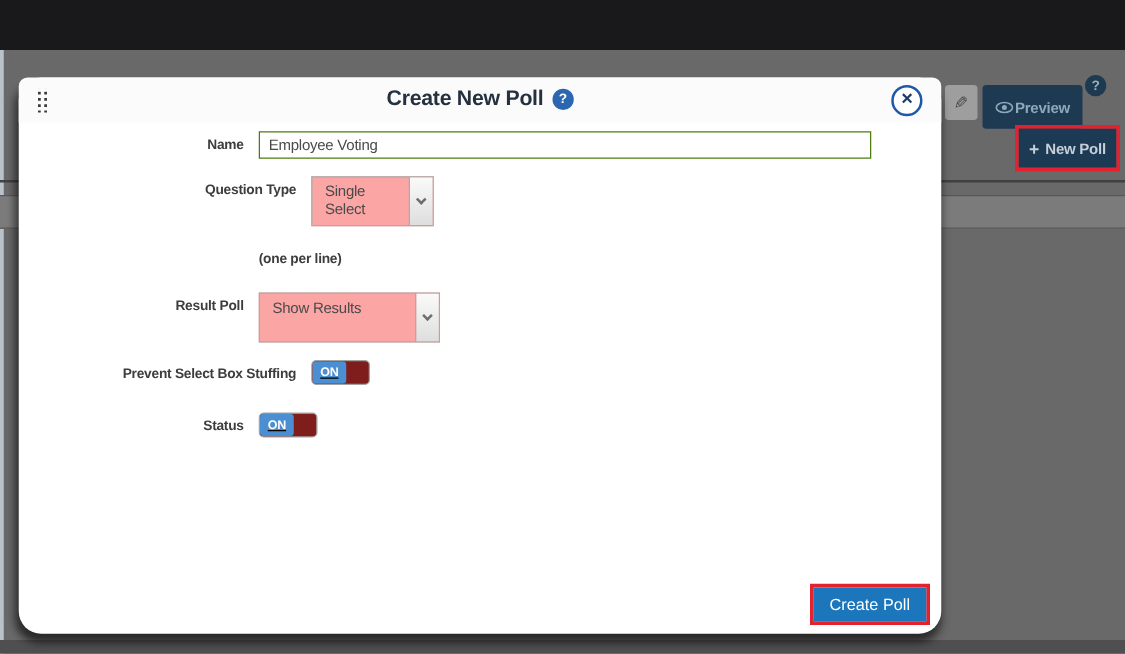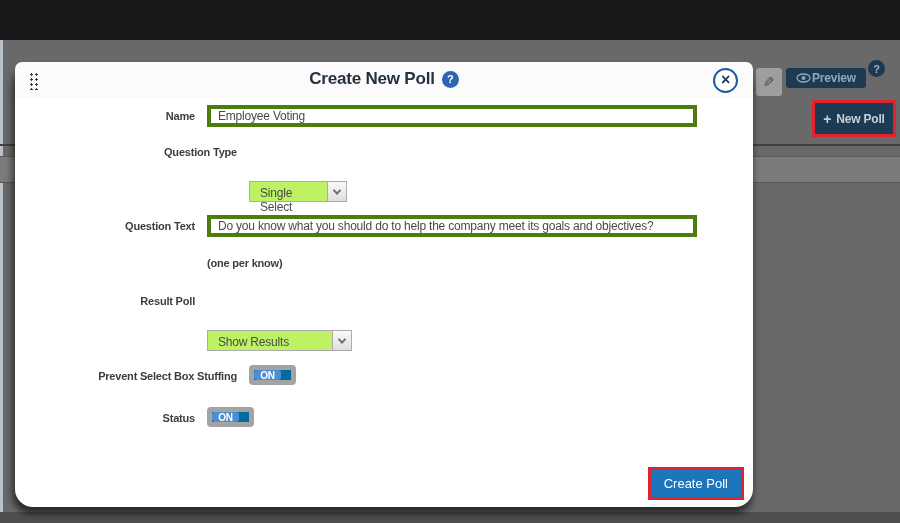--- a/index.html
+++ b/index.html
@@ -17,21 +17,21 @@
   .left-strip { position:absolute; left:0; top:40px; width:3px; bottom:0; background:#b9c2cb; }
   .bg-hr { position:absolute; left:0; top:144px; width:900px; height:2px; background:#414141; }
   .bg-band { position:absolute; left:0; top:156px; width:900px; height:27px; background:#7b7b7b;
              border-top:1px solid #585858; border-bottom:1px solid #585858; }
   .footer-strip { position:absolute; left:0; bottom:0; width:900px; height:11px; background:#4f4f51; }
 
   .pencil-btn { position:absolute; left:756px; top:68px; width:26px; height:28px;
     background:#9e9e9e; border-radius:3px; display:flex; align-items:center; justify-content:center;
     color:#4a4a4a; font-size:14px; }
   .pencil-btn span { transform: scaleX(-1); }
-  .preview-btn { position:absolute; left:786px; top:68px; width:80px; height:20px;
+  .preview-btn { position:absolute; left:786px; top:68px; width:80px; height:35px;
     background:#1d3a52; border-radius:3px; display:flex; align-items:center; justify-content:center;
     gap:1px; color:#8ea8ba; font-size:12px; font-weight:bold; }
   .bg-help { position:absolute; left:868px; top:60px; width:17px; height:17px; border-radius:50%;
     background:#1e3a50; color:#9db1c0; font-size:11px; font-weight:bold;
     display:flex; align-items:center; justify-content:center; }
   .newpoll-wrap { position:absolute; left:812px; top:100px; border:3px solid #e32230; }
   .newpoll-btn { width:78px; height:31px; background:#1d3a54; color:#c6d0d9;
     font-size:12px; font-weight:bold; display:flex; align-items:center; justify-content:center; gap:5px; }
   .newpoll-btn .plus { font-size:14px; }
 
@@ -52,41 +52,41 @@
     border:2px solid #2058a8; background:#fff; color:#1e3a66; font-size:16px; font-weight:bold;
     display:flex; align-items:center; justify-content:center; line-height:1; padding-bottom:2px; }
 
   .form { padding-top:7px; }
   .row { display:flex; align-items:flex-start; }
   .row .lbl { width:180px; margin-right:12px; text-align:right; font-size:11px; font-weight:bold;
     color:#3d3d3d; padding-top:5px; line-height:13px; }
   .gap14 { margin-top:14px;padding-left:42px; } .gap13 { margin-top:13px; } .gap6 { margin-top:6px; }
   .gap21 { margin-top:21px; } .gap22 { margin-top:22px; }
 
-  .text-input { width:490px; height:22px; border:4px solid #4d7c0f; font-family:"Liberation Sans",sans-serif;
+  .text-input { width:490px; height:22px; border:1px solid #4d7c0f; font-family:"Liberation Sans",sans-serif;
     font-size:12px; color:#4a4a4a; padding:0 7px; letter-spacing:-0.2px; outline:none; background:#fff; }
-  .fake-select { display:flex; height:21px; border:1px solid #ababab; background:#bef264;margin-top:40px; }
+  .fake-select { display:flex; height:40px; border:1px solid #ababab; background:#fca5a5; }
   .fake-select .sel-text { font-size:12px; color:#4a4a4a; padding:4px 10px 0 10px; }
   .fake-select .sel-chev { width:19px; border-left:1px solid #ababab;
     background:linear-gradient(#fafafa,#dedede); display:flex; align-items:center; justify-content:center; }
   .chev { width:6px; height:6px; border-right:2px solid #6d6d6d; border-bottom:2px solid #6d6d6d;
     transform: rotate(45deg) translate(-1px,-1px); }
   .w-qtype .sel-text { width:77px; }
   .w-rtype .sel-text { width:124px; }
 
   .ta-wrap { position:relative; }
   textarea.answers { width:490px; height:97px; border:1px solid #c2c2c2; resize:none;
     font-family:"Liberation Sans",sans-serif; font-size:12px; color:#4a4a4a;
     padding:5px 8px; line-height:17px; letter-spacing:-0.2px; outline:none; }
   .resize-grip { position:absolute; right:3px; bottom:5px; width:8px; height:8px;
     background: repeating-linear-gradient(135deg, transparent 0 2px, #b5b5b5 2px 3px); }
   .hint { font-size:11px; font-weight:bold; color:#3d3d3d; }
 
-  .toggle { width:47px; height:20px; border:5px solid #a3a3a3; border-radius:4px;
-    overflow:hidden; display:flex; background:#0369a1;text-decoration:underline; }
+  .toggle { width:47px; height:20px; border:1px solid #a3a3a3; border-radius:4px;
+    overflow:hidden; display:flex; background:#7f1d1d;text-decoration:underline; }
   .toggle .on-half { width:27px; height:100%; background:#4b8fd2; color:#fff; font-size:10px;
     font-weight:bold; display:flex; align-items:center; justify-content:center; border-radius:3px; }
 
   .create-wrap { position:absolute; right:9px; bottom:7px; border:3px solid #e32230; }
   .create-btn { background:#1b76bc; color:#fff; font-size:13px; font-family:"Liberation Sans",sans-serif;
     border:none; padding:6px 13px; display:block; }
 
   .eye-svg { display:block; }
 </style>
 </head>
@@ -139,31 +139,27 @@
     <div class="row gap14">
       <div class="lbl">Question Type</div>
       <div class="fake-select w-qtype">
         <span class="sel-text">Single Select</span>
         <span class="sel-chev">
             <span class="chev"></span>
           </span>
       </div>
     </div>
 
-    <div class="row gap13">
-      <div class="lbl">Question Text</div>
-      <input class="text-input" type="text" value="Do you know what you should do to help the company meet its goals and objectives?" style="">
-    </div>
 
     <div class="row gap14">
     </div>
 
     <div class="row gap6">
       <div class="lbl"></div>
-      <div class="hint">(one per know)</div>
+      <div class="hint">(one per line)</div>
     </div>
 
     <div class="row gap21">
       <div class="lbl">Result Poll</div>
       <div class="fake-select w-rtype">
         <span class="sel-text">Show Results</span>
         <span class="sel-chev">
             <span class="chev"></span>
           </span>
       </div>

